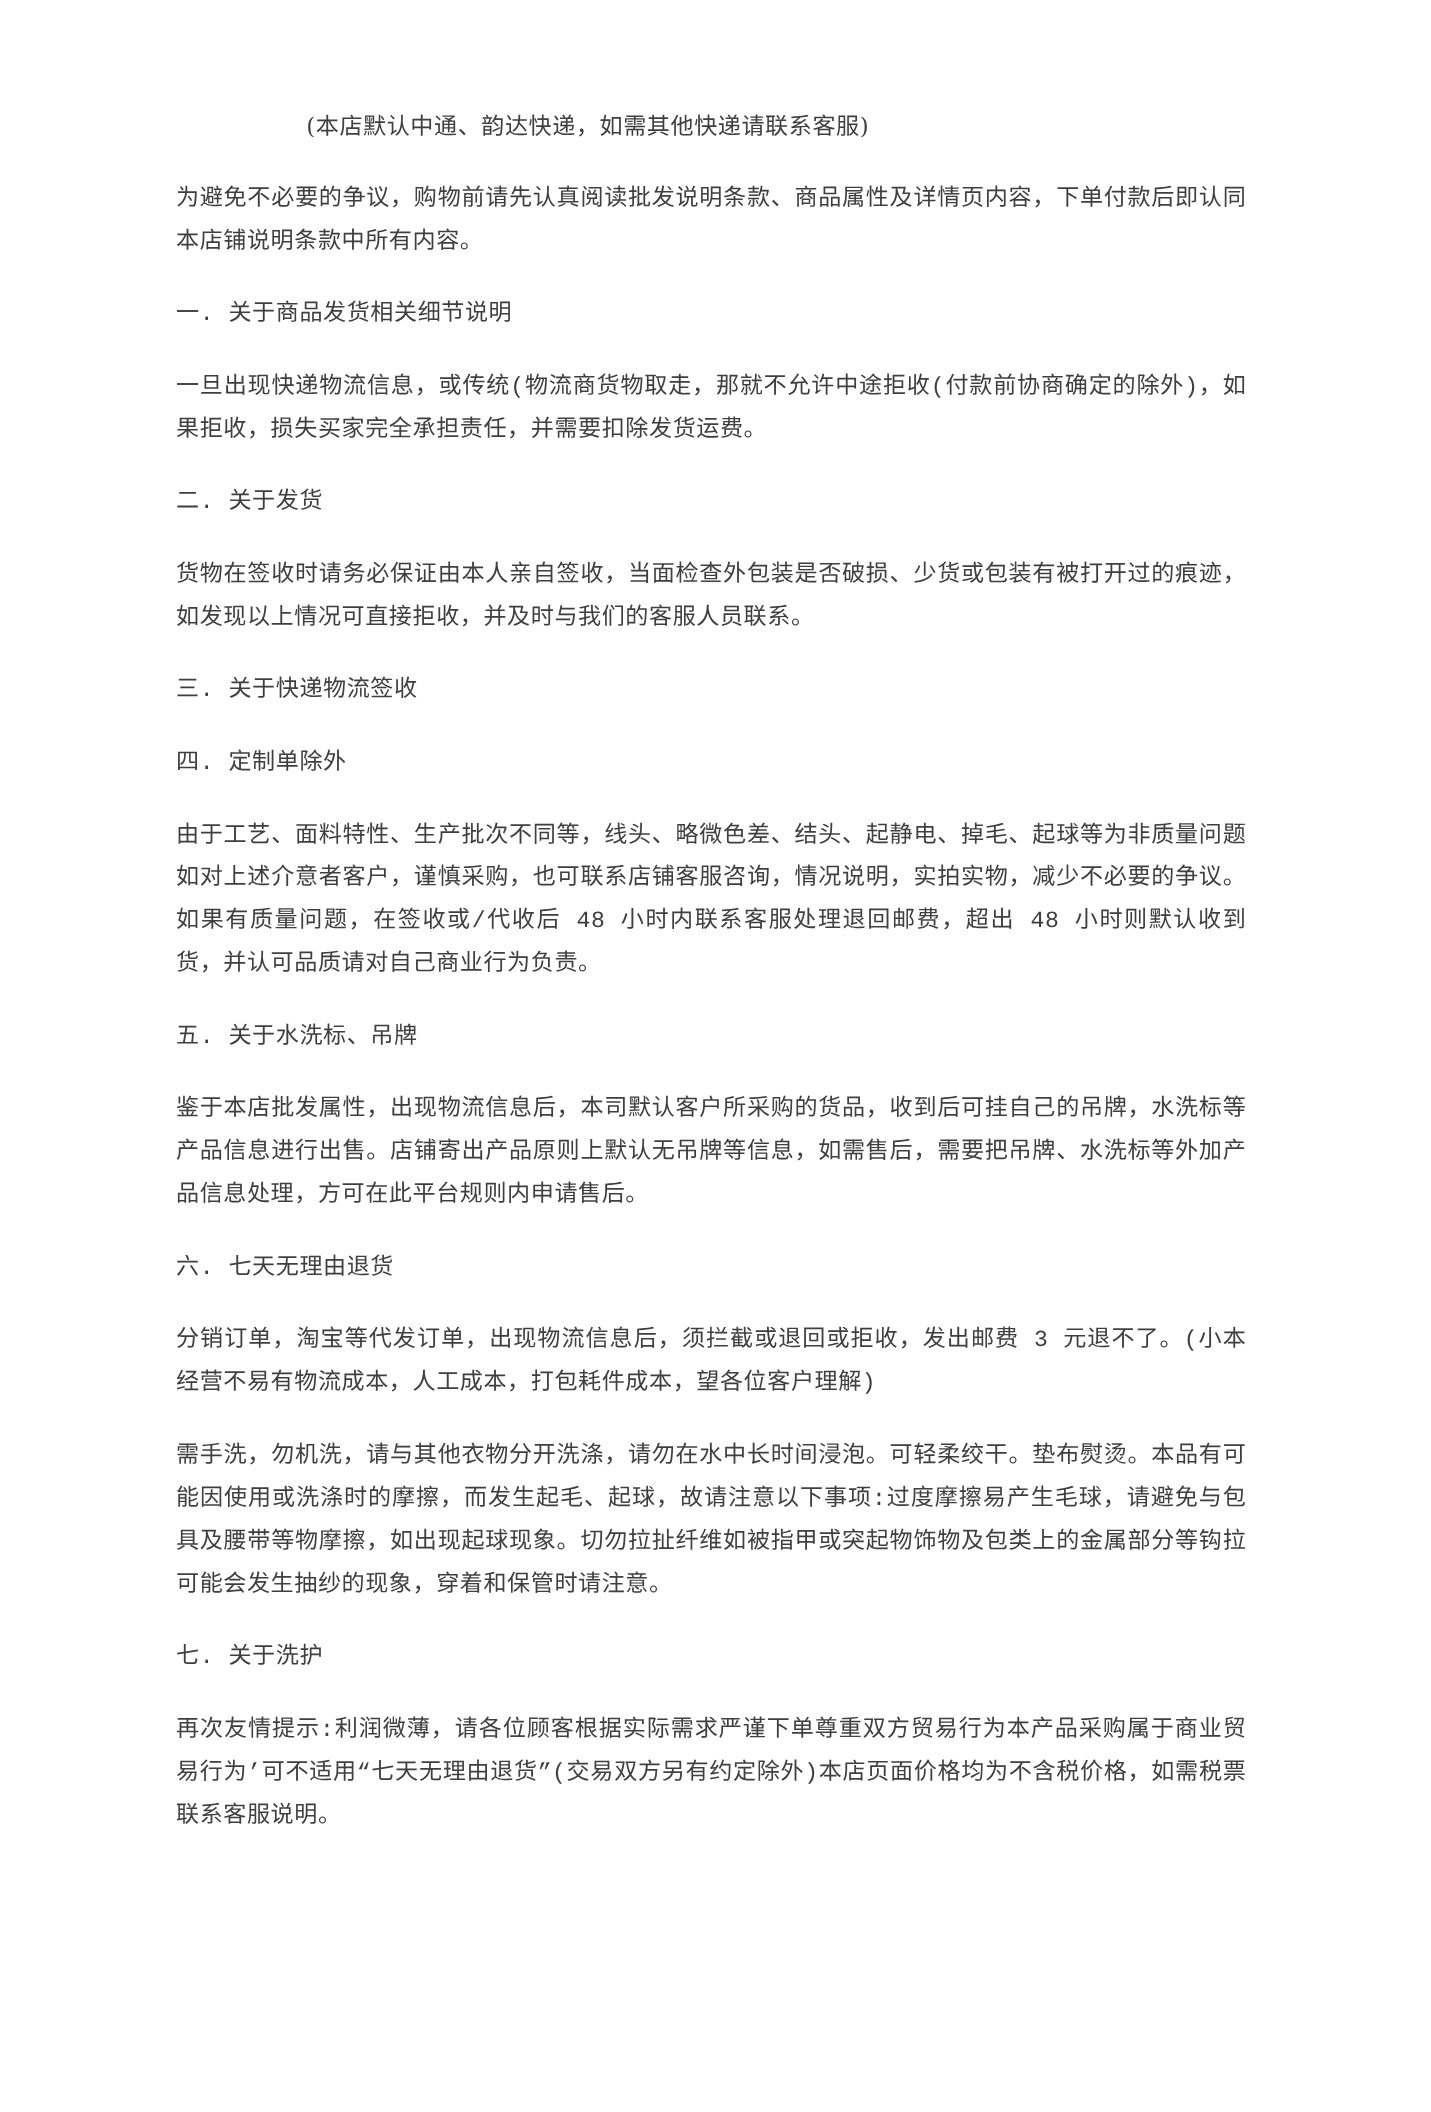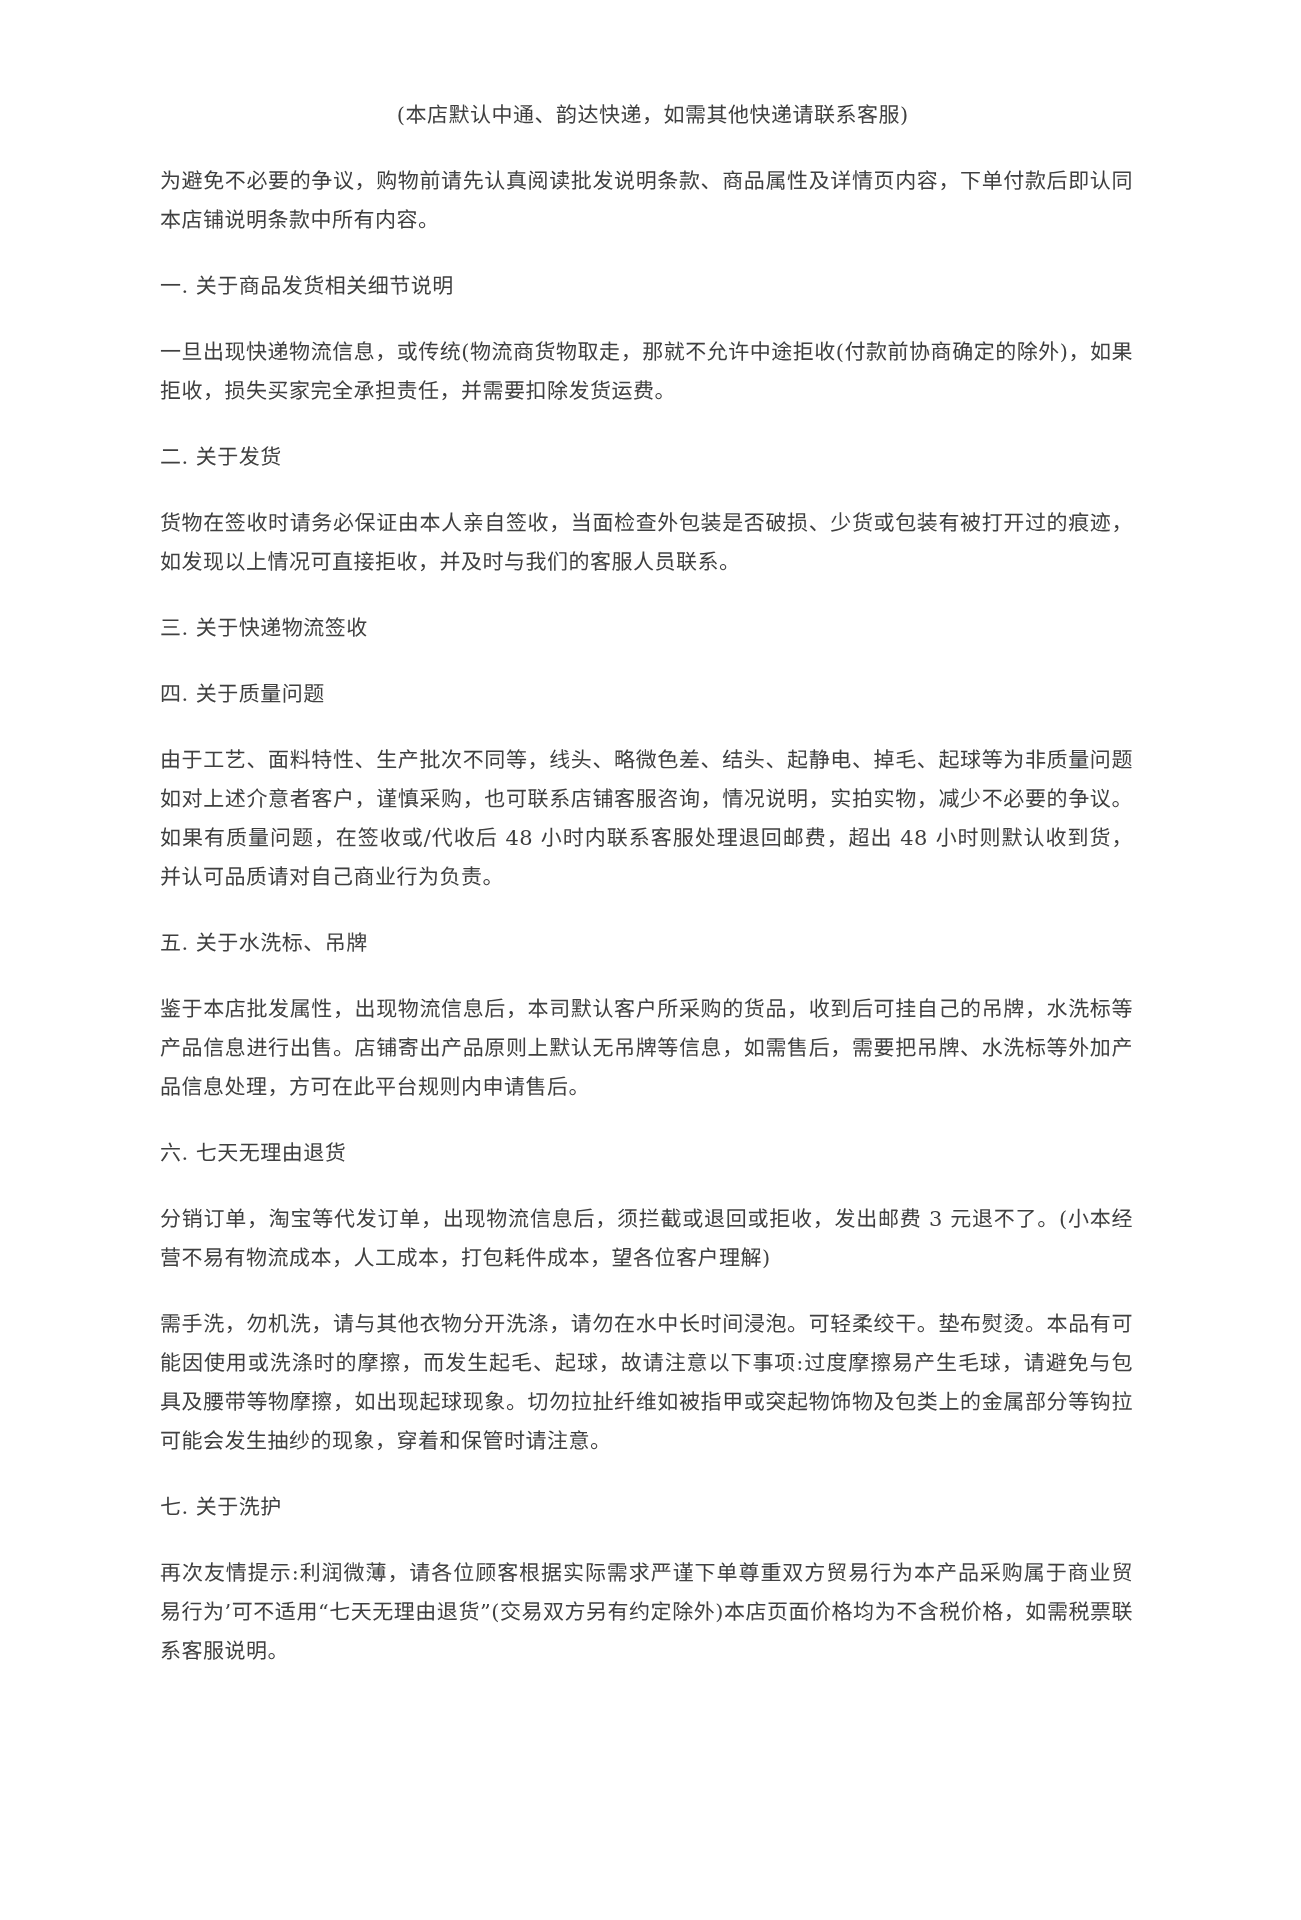--- a/index.html
+++ b/index.html
@@ -20,25 +20,26 @@
     padding: 96px 156px 0 160px;
     color: #3f3f3f;
     font-size: 21px;
     line-height: 39px;
   }
   .para {
     margin: 0 12px 27px 0;
     text-align: justify;
     text-justify: inter-ideograph;
     letter-spacing: 0.5px;
+    font-family: Liberation Mono, monospace;
   }
   .title {
     margin: 0 0 27px 0;
     width: 76%;
-    text-align: right;
+    text-align: center;
     letter-spacing: 0.5px;
   }
   .heading {
     text-align: left;
   }
   .notice {
     color: #404040;
   }
 </style>
 </head>
@@ -51,21 +52,21 @@
   <p class="para">为避免不必要的争议，购物前请先认真阅读批发说明条款、商品属性及详情页内容，下单付款后即认同本店铺说明条款中所有内容。</p>
 
   <p class="para heading">一. 关于商品发货相关细节说明</p>
   <p class="para">一旦出现快递物流信息，或传统(物流商货物取走，那就不允许中途拒收(付款前协商确定的除外)，如果拒收，损失买家完全承担责任，并需要扣除发货运费。</p>
 
   <p class="para heading">二. 关于发货</p>
 
   <p class="para">货物在签收时请务必保证由本人亲自签收，当面检查外包装是否破损、少货或包装有被打开过的痕迹，如发现以上情况可直接拒收，并及时与我们的客服人员联系。</p>
   <p class="para heading">三. 关于快递物流签收</p>
 
-  <p class="para heading">四. 关于质量问题</p>
+  <p class="para heading">四. 定制单除外</p>
   <p class="para">由于工艺、面料特性、生产批次不同等，线头、略微色差、结头、起静电、掉毛、起球等为非质量问题如对上述介意者客户，谨慎采购，也可联系店铺客服咨询，情况说明，实拍实物，减少不必要的争议。如果有质量问题，在签收或/代收后 48 小时内联系客服处理退回邮费，超出 48 小时则默认收到货，并认可品质请对自己商业行为负责。</p>
 
   <p class="para heading">五. 关于水洗标、吊牌</p>
   <p class="para">鉴于本店批发属性，出现物流信息后，本司默认客户所采购的货品，收到后可挂自己的吊牌，水洗标等产品信息进行出售。店铺寄出产品原则上默认无吊牌等信息，如需售后，需要把吊牌、水洗标等外加产品信息处理，方可在此平台规则内申请售后。</p>
 
   <p class="para heading">六. 七天无理由退货</p>
   <p class="para">分销订单，淘宝等代发订单，出现物流信息后，须拦截或退回或拒收，发出邮费 3 元退不了。(小本经营不易有物流成本，人工成本，打包耗件成本，望各位客户理解)</p>
 
   <p class="para">需手洗，勿机洗，请与其他衣物分开洗涤，请勿在水中长时间浸泡。可轻柔绞干。垫布熨烫。本品有可能因使用或洗涤时的摩擦，而发生起毛、起球，故请注意以下事项:过度摩擦易产生毛球，请避免与包具及腰带等物摩擦，如出现起球现象。切勿拉扯纤维如被指甲或突起物饰物及包类上的金属部分等钩拉可能会发生抽纱的现象，穿着和保管时请注意。</p>
   <p class="para heading">七. 关于洗护</p>

